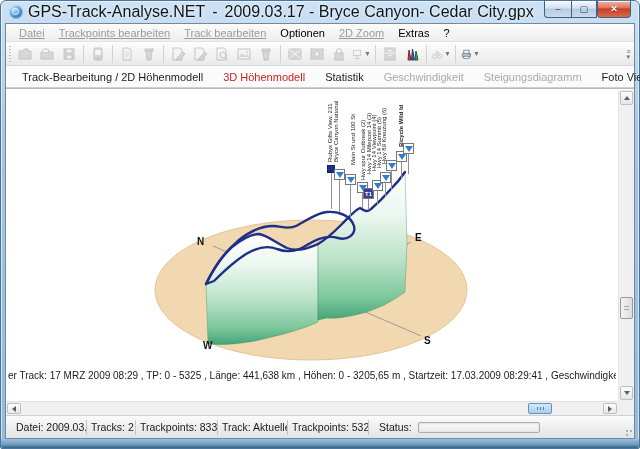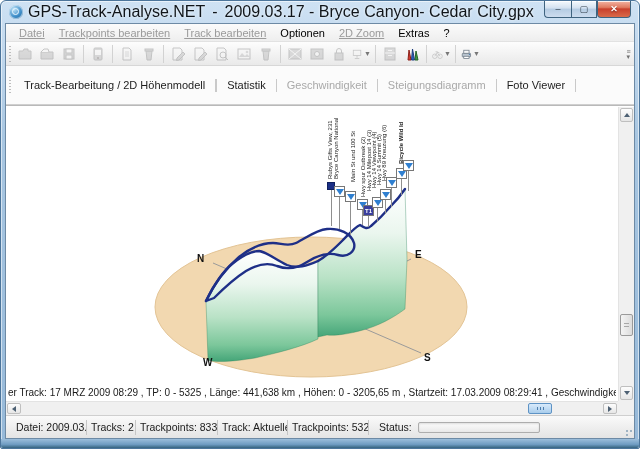--- a/index.html
+++ b/index.html
@@ -39,21 +39,21 @@
     border-bottom:1px solid #d7d7d7;padding-left:2px;}
   .grip{width:5px;height:16px;margin:0 3px 0 1px;
     background:repeating-linear-gradient(#bdbdbd 0 1px,transparent 1px 3px);width:2px;}
   .tb-btn{width:22px;height:21px;display:flex;align-items:center;justify-content:center;border:1px solid transparent;border-radius:2px;}
   .tb-btn svg{display:block;}
   .tb-btn.disabled svg{opacity:.42;filter:grayscale(.9);}
   .tb-dd{font-size:7px;color:#777;margin-left:1px;}
   .tb-sep{width:1px;height:18px;background:#d2d2d2;margin:0 3px;}
   .tb-overflow{margin-left:auto;width:11px;height:22px;display:flex;flex-direction:column;align-items:center;justify-content:center;color:#707070;font-size:7px;line-height:5px;}
   
-  .tabbar{height:39px;background:#fbfbfb;display:flex;align-items:center;font-size:11px;
+  .tabbar{height:22px;background:#fbfbfb;display:flex;align-items:center;font-size:11px;
     border-bottom:1px solid #cfcfcf;padding-left:2px;}
   .tab{padding:2px 10px;white-space:nowrap;color:#1c1c1c;}
   .tab.active{color:#cc2020;}
   .tab.disabled{color:#a9a9a9;}
   .tab-sep{width:1px;height:13px;background:#c9c9c9;}
   
   .content{flex:1;position:relative;background:#fff;border-top:1px solid #b9b9b9;overflow:hidden;}
   .scene-svg{position:absolute;left:0;top:0;}
   .overlay{position:absolute;left:0;top:0;width:602px;height:316px;}
   .post{position:absolute;width:1px;background:#8f8f8f;}
@@ -264,20 +264,21 @@
           </svg>
           <span class="tb-dd">▼</span>
         </div>
         <div class="tb-overflow">≡<br>▾</div>
       </div>
 
     <div class="tabbar" id="tabbar">
       <div class="grip"></div>
     <div class="tab">Track-Bearbeitung / 2D Höhenmodell</div>
         <div class="tab-sep"></div>
+        <div class="tab active">3D Höhenmodell</div>
         <div class="tab-sep"></div>
         <div class="tab">Statistik</div>
         <div class="tab-sep"></div>
         <div class="tab disabled">Geschwindigkeit</div>
         <div class="tab-sep"></div>
         <div class="tab disabled">Steigungsdiagramm</div>
         <div class="tab-sep"></div>
         <div class="tab">Foto Viewer</div>
         <div class="tab-sep"></div>
       </div>

